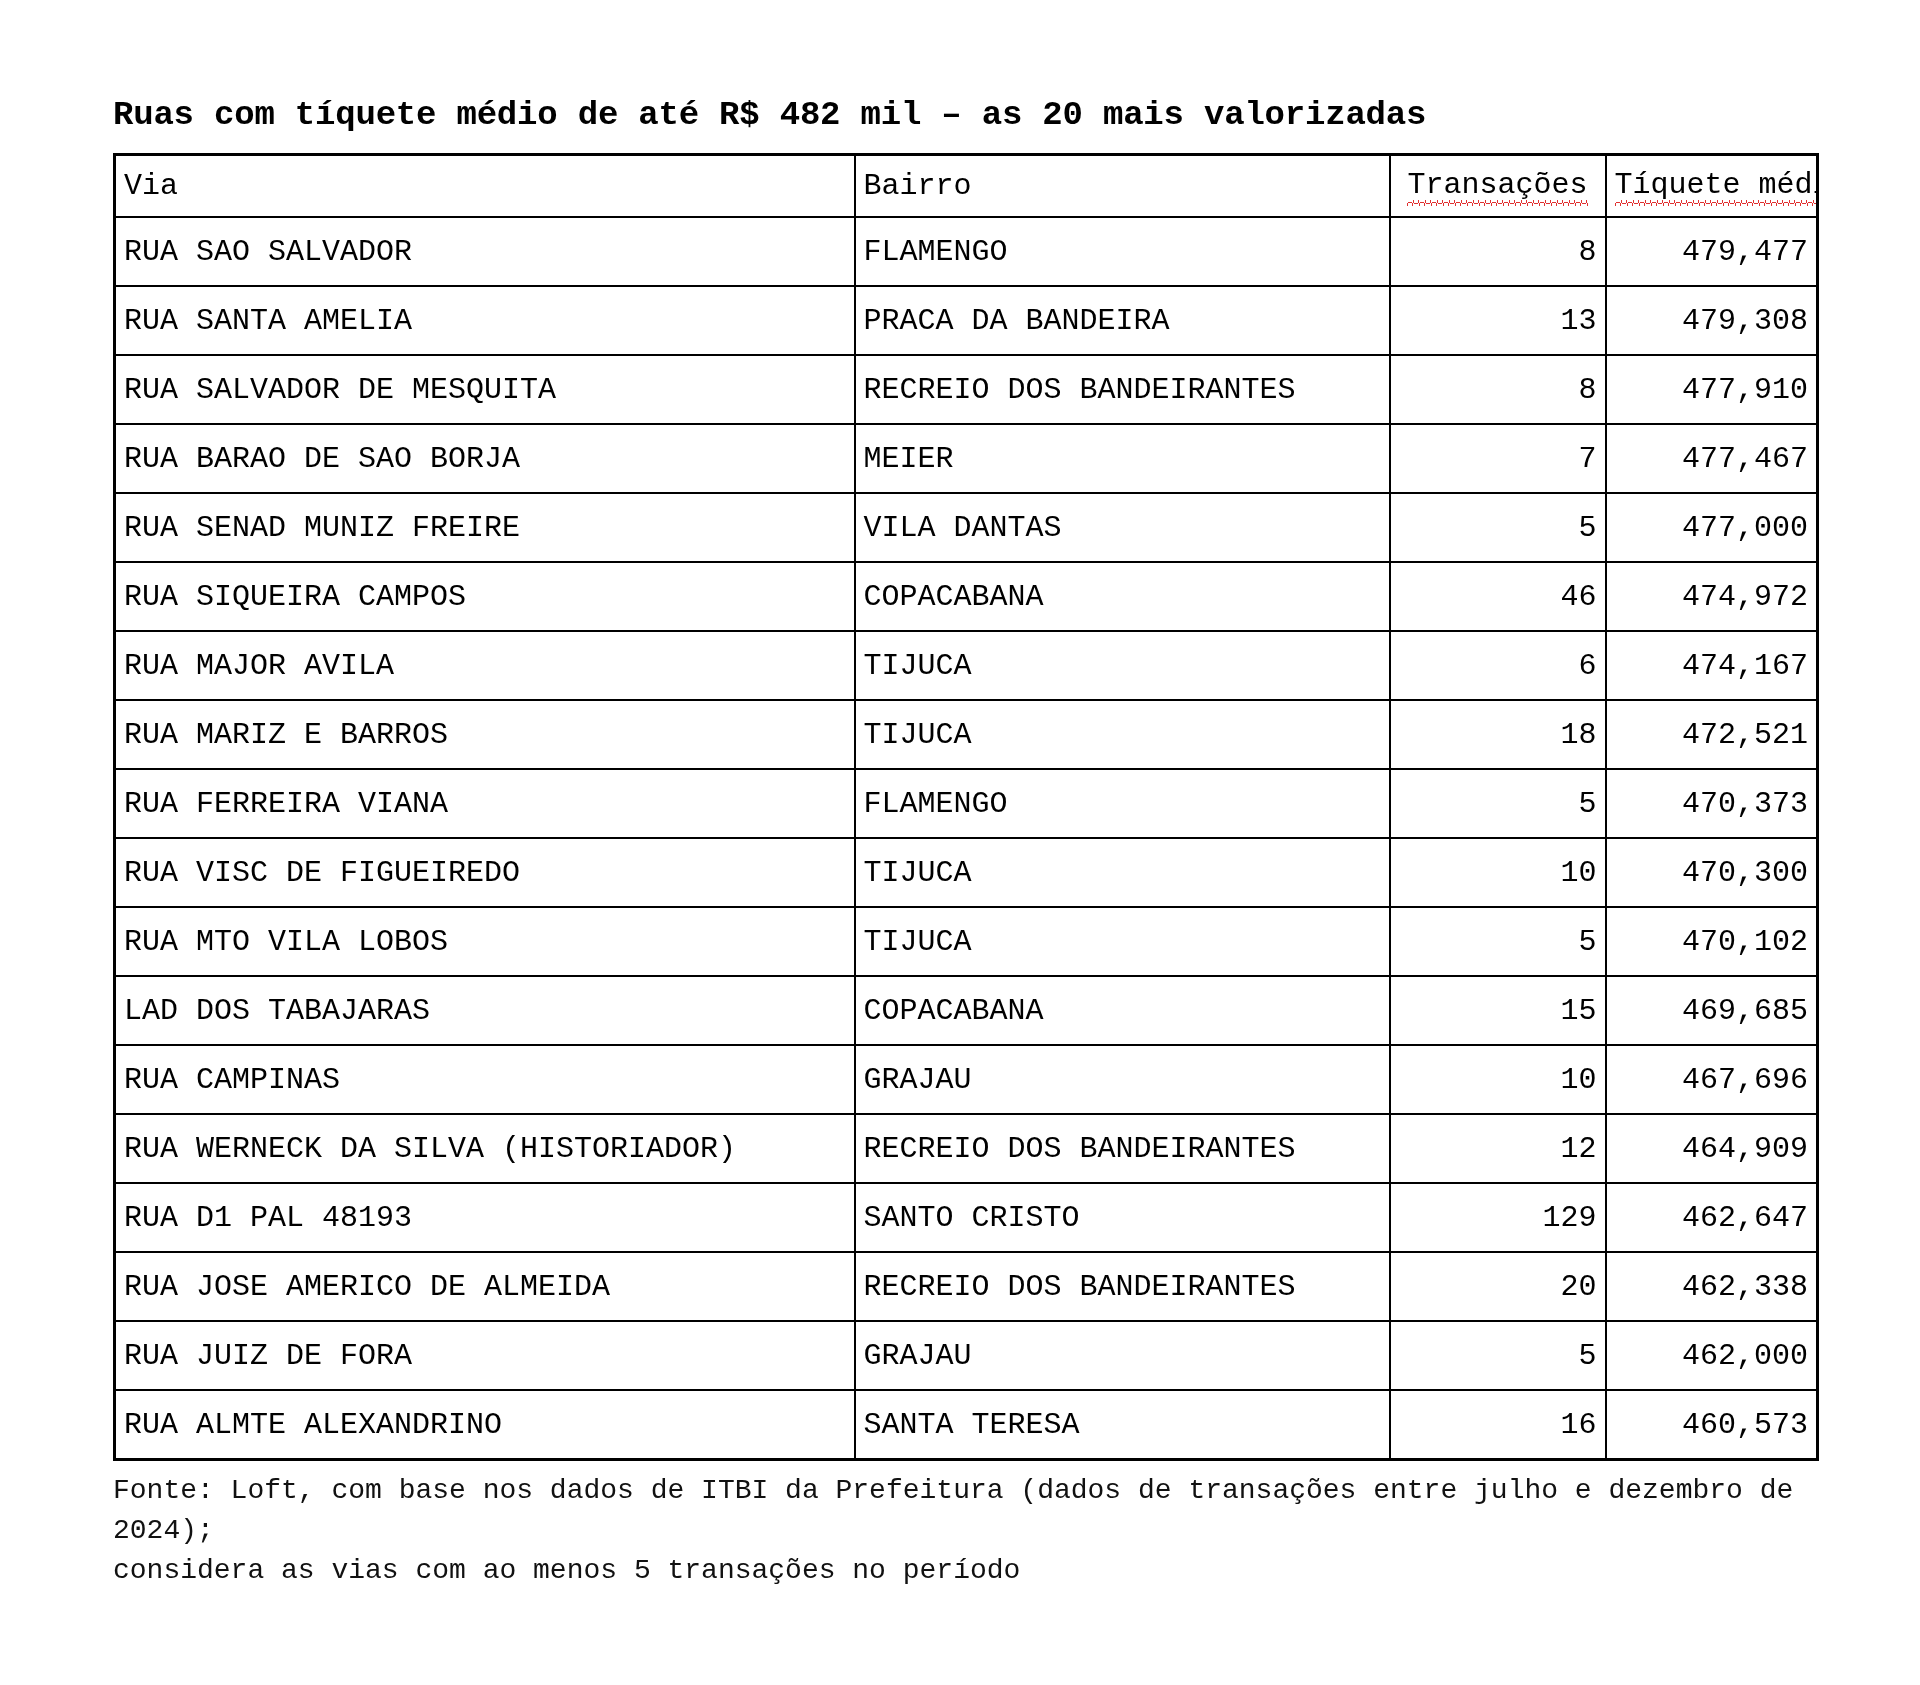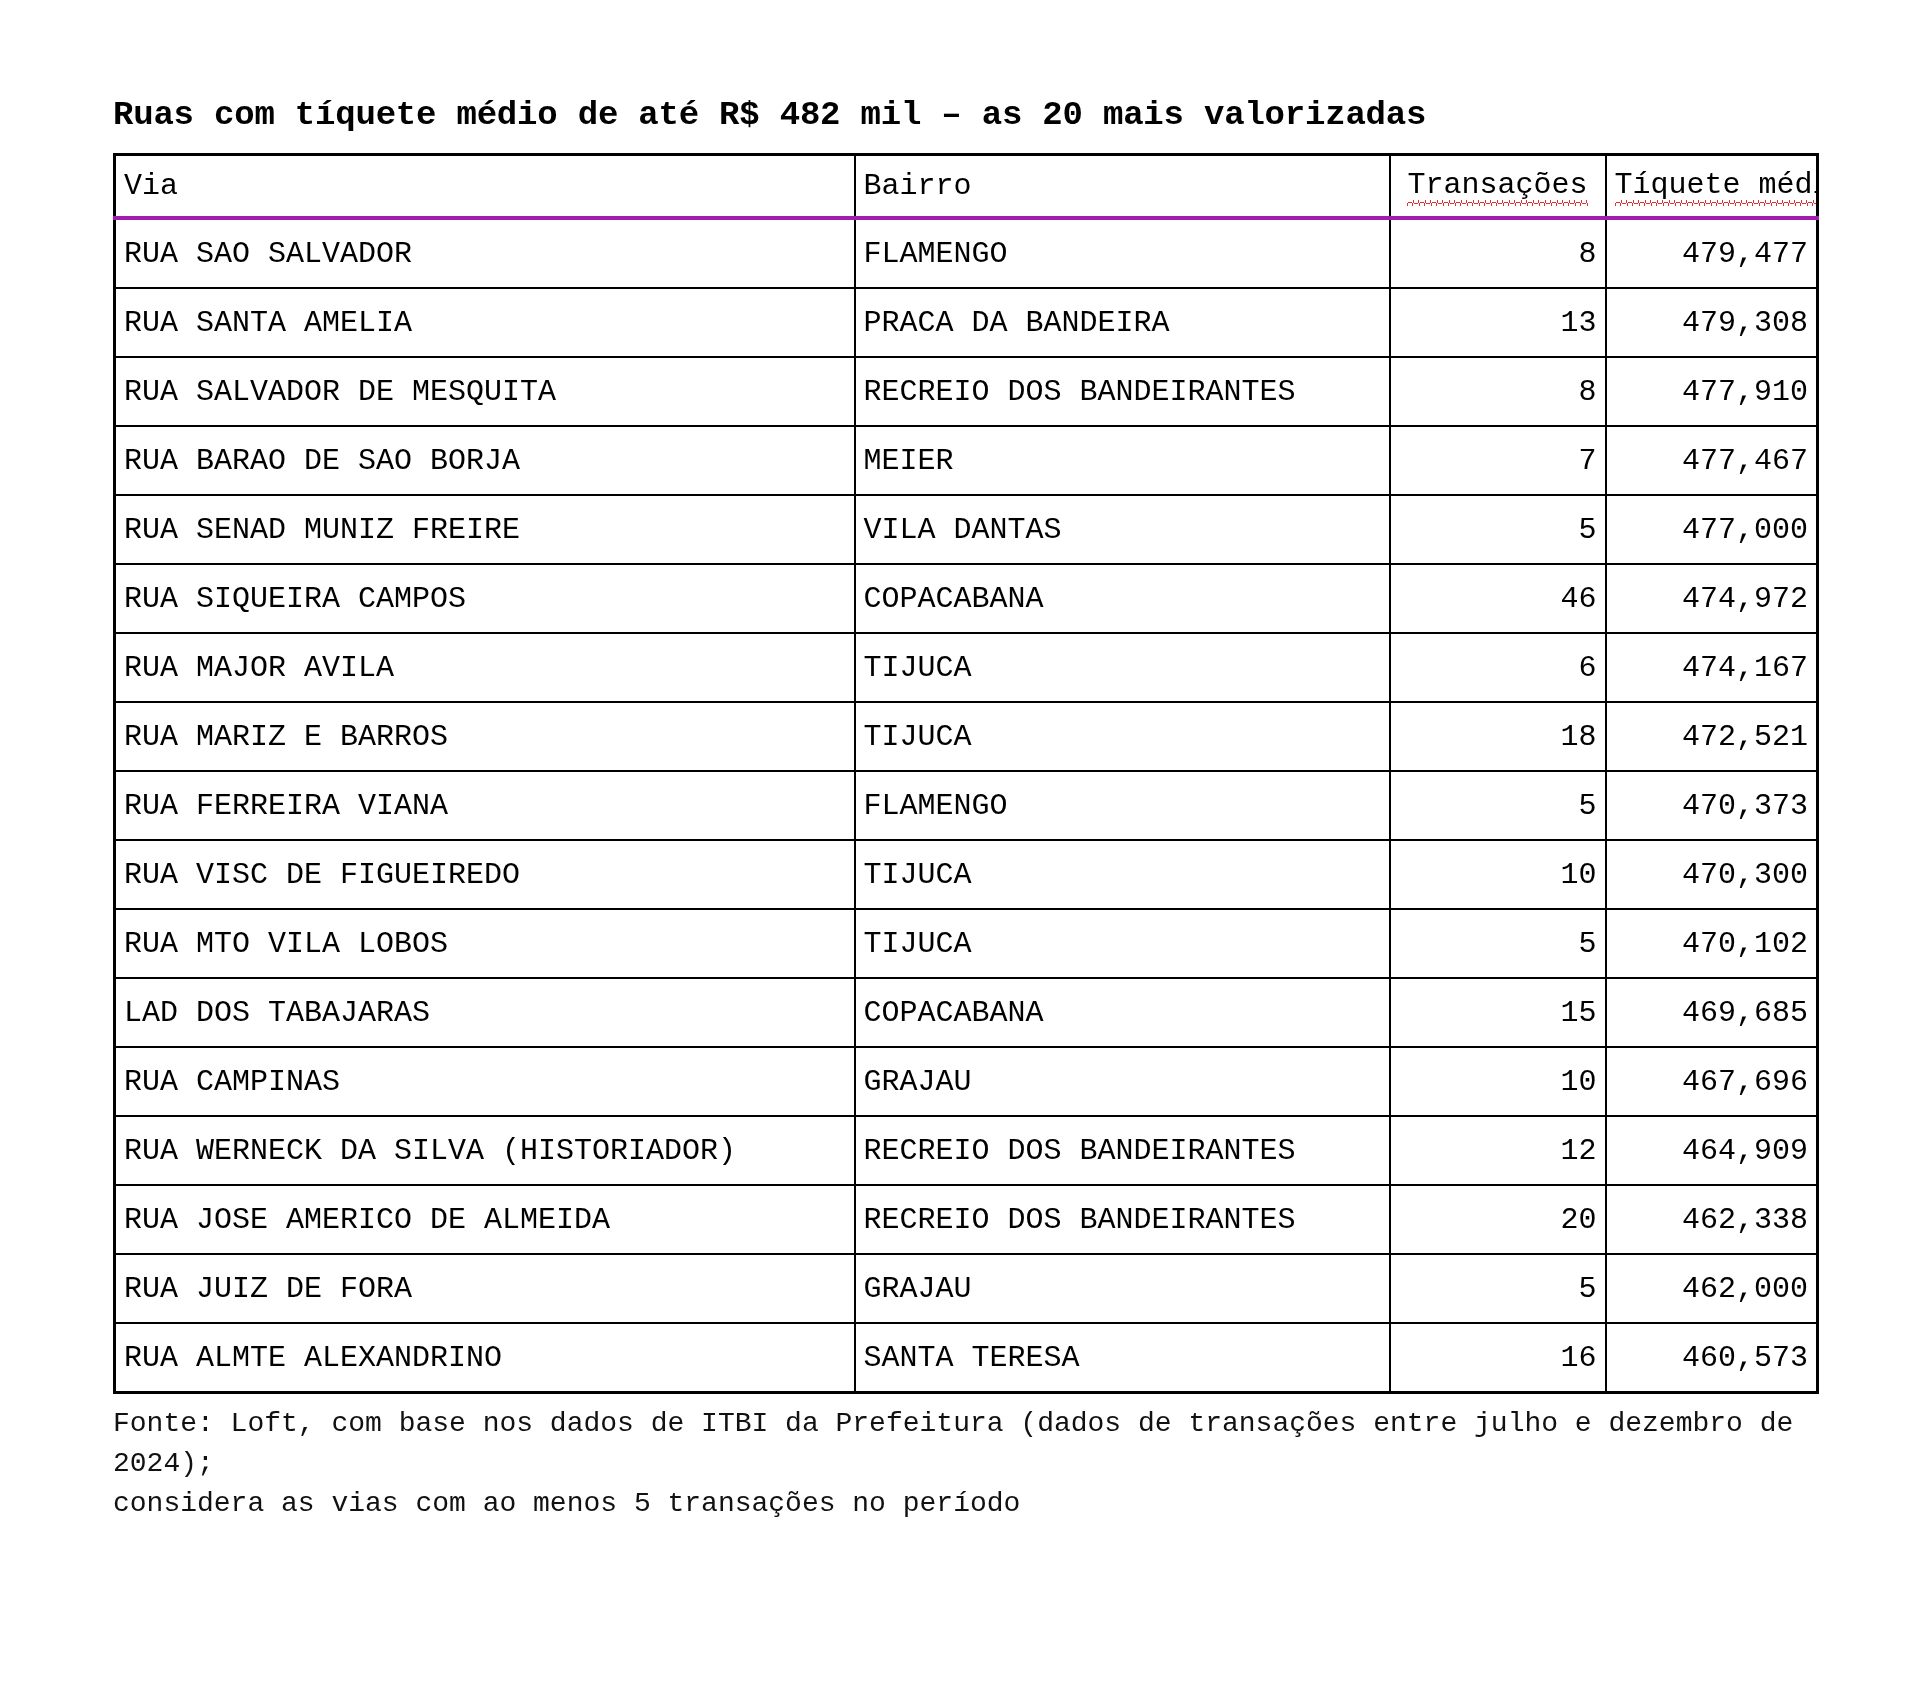--- a/index.html
+++ b/index.html
@@ -65,21 +65,21 @@
     line-height: 1;
     vertical-align: middle;
     overflow: hidden;
     white-space: nowrap;
     background: #fff;
   }
 
   table.data-table thead th {
     height: 60px;
     text-align: left;
-    border-bottom: 4px solid #a21caf;
+    border-bottom: 1px solid #a21caf;
   }
   table.data-table thead th.num-head {
     text-align: center;
   }
 
   
   .squiggle {
     display: inline-block;
     position: relative;
     padding-bottom: 2px;
@@ -222,20 +222,26 @@
             <td class="cell-num">10</td>
             <td class="cell-ticket">467,696</td>
           </tr>
           <tr>
             <td class="cell-via">RUA WERNECK DA SILVA (HISTORIADOR)</td>
             <td class="cell-bairro">RECREIO DOS BANDEIRANTES</td>
             <td class="cell-num">12</td>
             <td class="cell-ticket">464,909</td>
           </tr>
           <tr>
+            <td class="cell-via">RUA D1 PAL 48193</td>
+            <td class="cell-bairro">SANTO CRISTO</td>
+            <td class="cell-num">129</td>
+            <td class="cell-ticket">462,647</td>
+          </tr>
+          <tr>
             <td class="cell-via">RUA JOSE AMERICO DE ALMEIDA</td>
             <td class="cell-bairro">RECREIO DOS BANDEIRANTES</td>
             <td class="cell-num">20</td>
             <td class="cell-ticket">462,338</td>
           </tr>
           <tr>
             <td class="cell-via">RUA JUIZ DE FORA</td>
             <td class="cell-bairro">GRAJAU</td>
             <td class="cell-num">5</td>
             <td class="cell-ticket">462,000</td>

